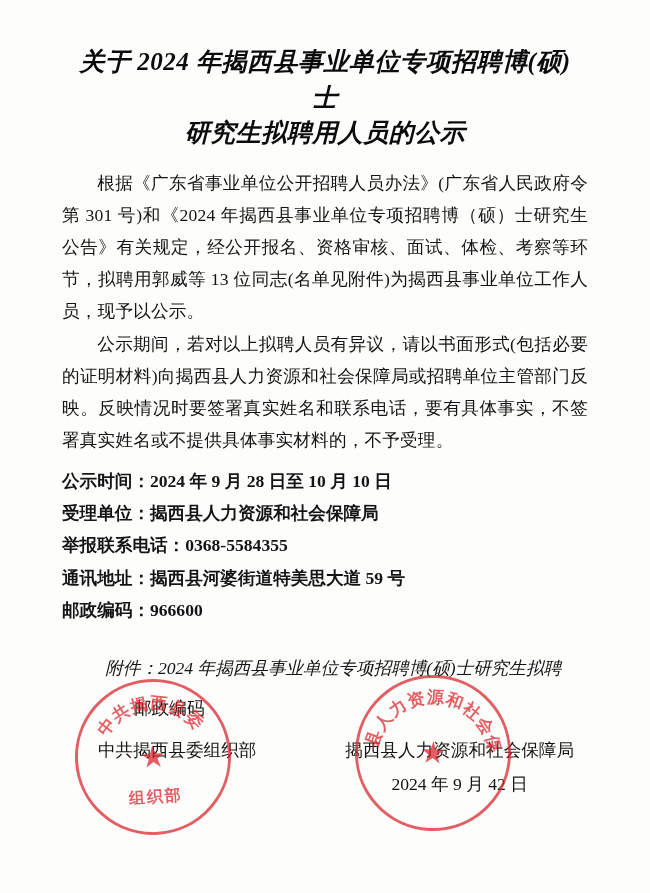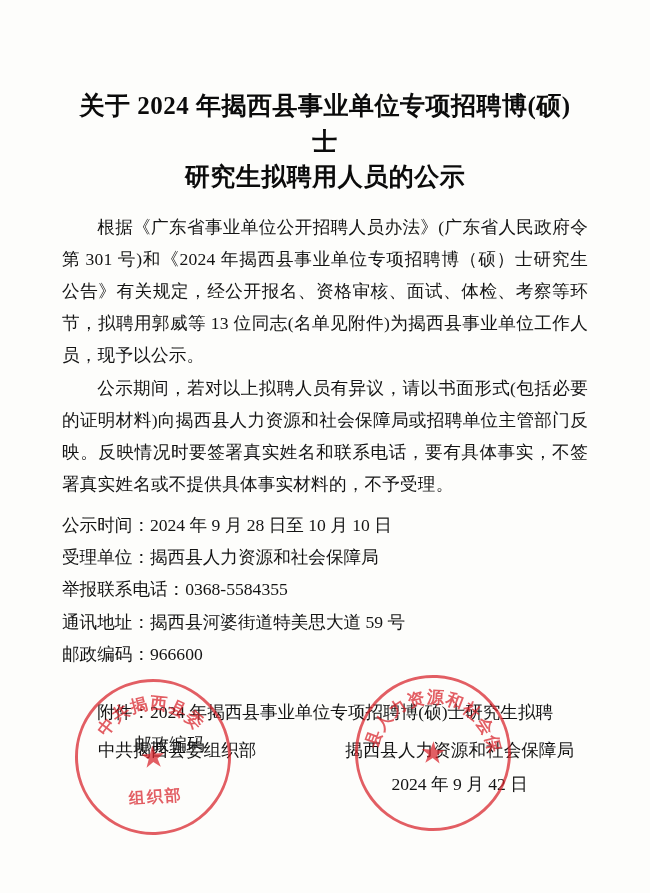--- a/index.html
+++ b/index.html
@@ -21,52 +21,55 @@
     box-sizing: border-box;
     padding: 0 62px;
     background: #fdfdfb;
   }
   .doc-title {
     text-align: center;
     font-size: 25px;
     font-weight: bold;
     line-height: 1.42;
     letter-spacing: 0.5px;
-    padding-top: 88px;
+    padding-top: 44px;
     margin: 0 6px;
     color: #0b0b0b;
+    font-style: italic;
   }
   .body-block {
     margin-top: 16px;
     font-size: 17.6px;
     line-height: 1.82;
     text-align: justify;
     letter-spacing: 0.2px;
   }
   .para {
     text-indent: 2em;
     margin: 0 0 1px 0;
   }
   .info-list {
     margin-top: 9px;
     font-size: 17.6px;
     line-height: 1.84;
+    font-weight: bold;
   }
   .info-line {
     margin: 0;
     white-space: nowrap;
   }
   .attach {
     margin-top: 26px;
     font-size: 17.6px;
     line-height: 1.82;
   }
   .attach-first {
     text-indent: 2em;
-    margin: 0;
+    margin: 8px;
+    font-style: italic;
   }
   .attach-second {
     margin: 0;
     padding-left: 4.1em;
   }
   .signatures {
     position: absolute;
     left: 62px;
     right: 62px;
     bottom: 92px;

